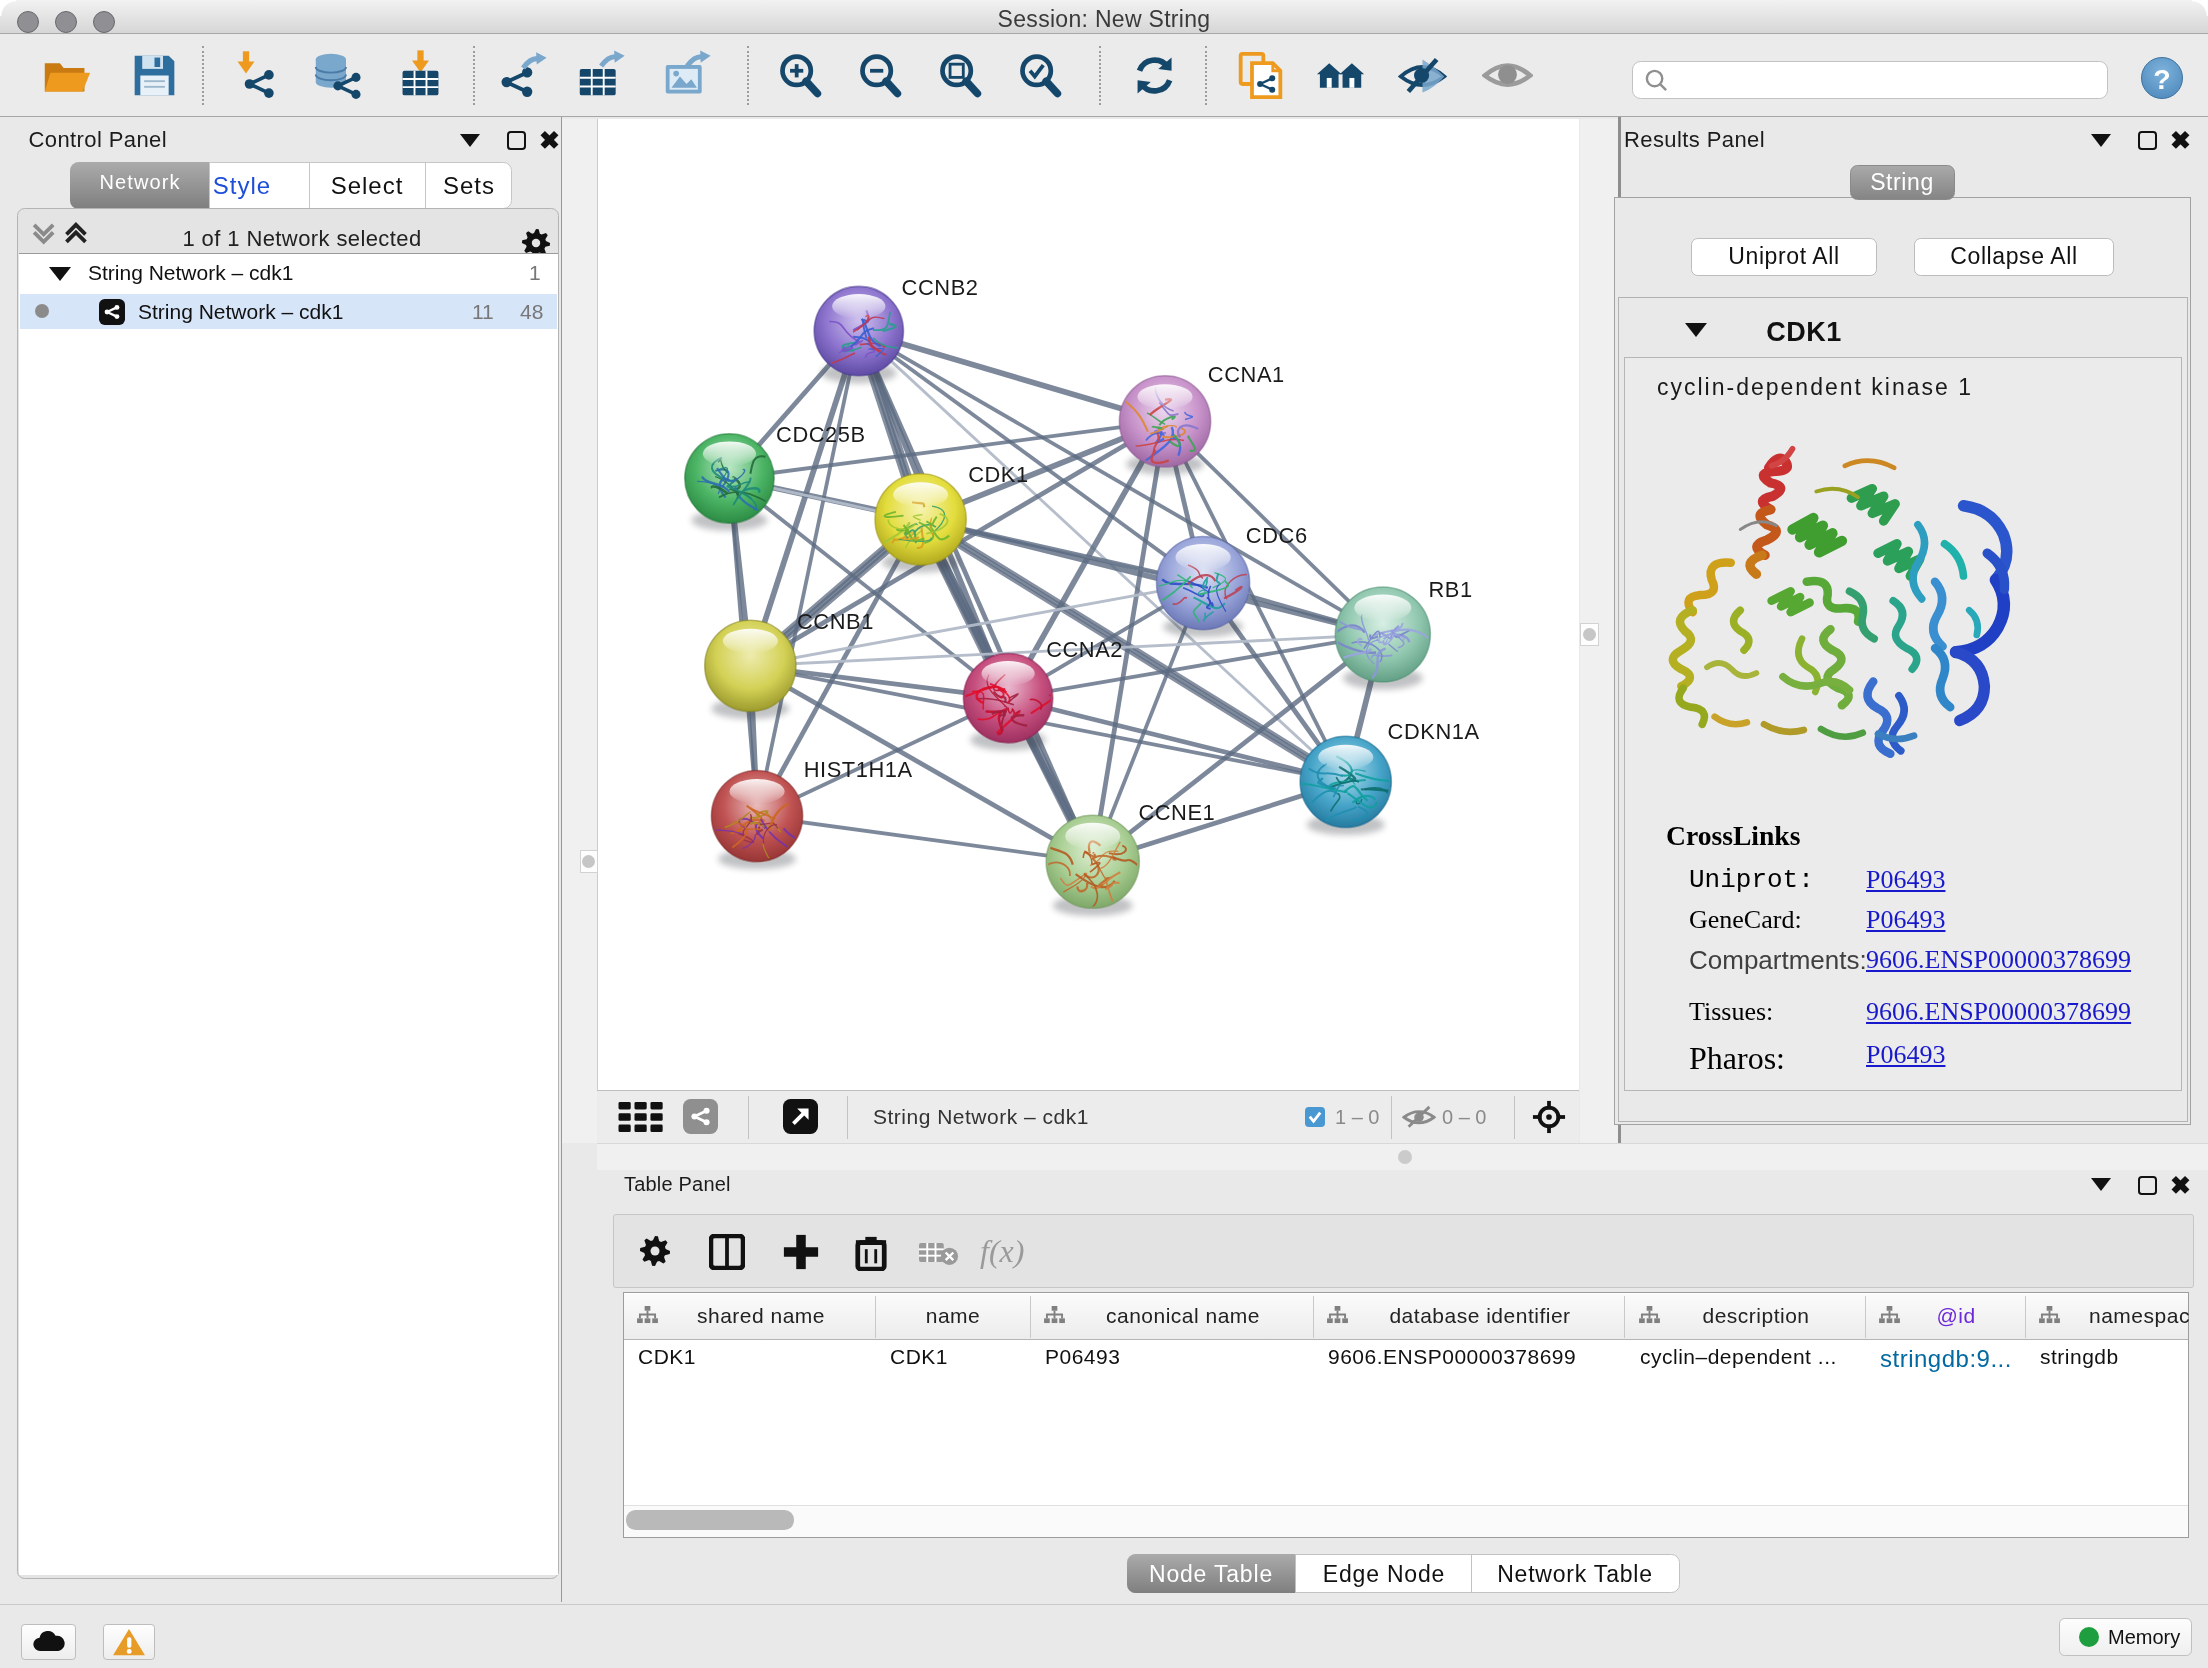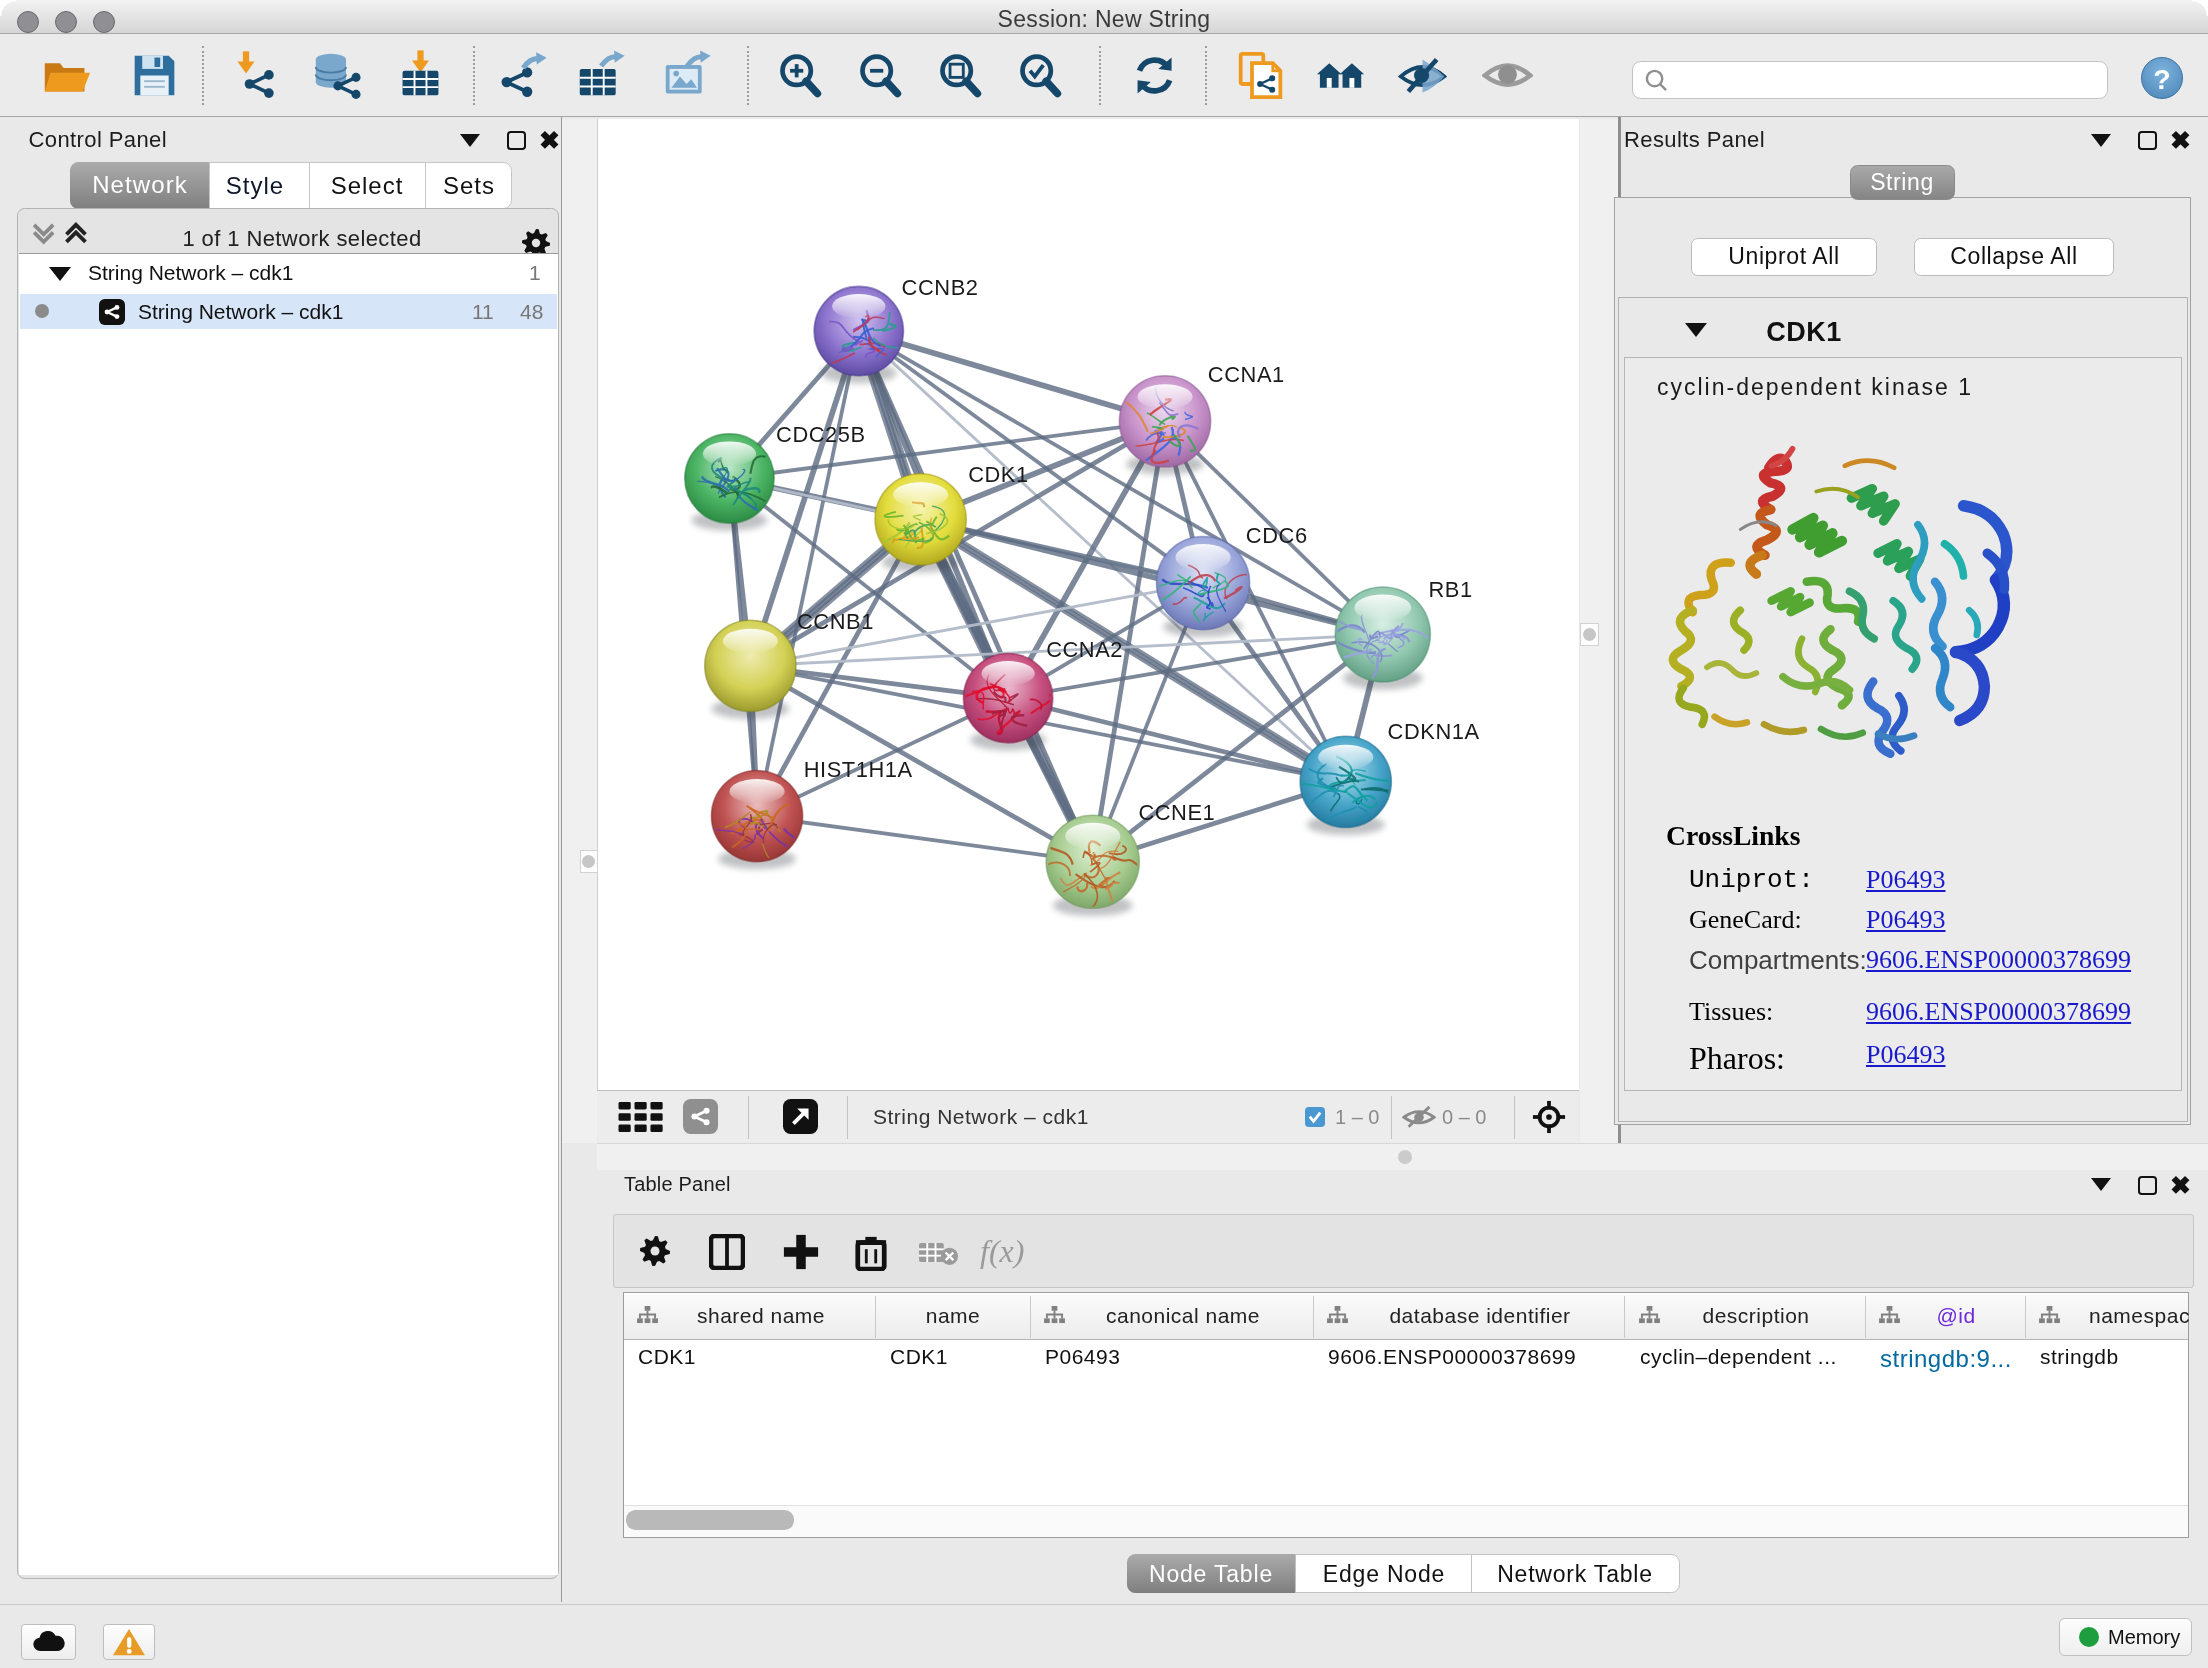--- a/index.html
+++ b/index.html
@@ -150,23 +150,23 @@
   </svg>
 <div class="abs" style="left:2141px;top:57px;width:42px;height:42px;border-radius:50%;background:radial-gradient(circle at 50% 35%,#7fb3dc,#4884b8);border:1px solid #3a72a2"></div>
 <div class="txt" style="left:2162px;top:63px;transform:translateX(-50%);font-size:28.5px;font-weight:bold;color:#fff">?</div>
 <div class="abs" style="left:7.6px;top:117px;width:554px;height:1485px;background:#e9e9e9;border-right:1.9px solid #989898"></div>
 <div class="txt panelhdr" style="left:28.5px;top:127px">Control Panel</div>
 <div class="abs tri-d" style="left:460px;top:134px"></div>
 <div class="sq" style="left:507px;top:131px"></div>
 <div class="xx" style="left:539px;top:131px">✖</div>
 <div class="abs" style="left:70px;top:162px;width:442px;height:47px;background:#fff;border:1px solid #c6c6c6;border-radius:8.6px"></div>
 <div class="abs" style="left:70px;top:162px;width:139px;height:47px;background:linear-gradient(#ababab,#7f7f7f);border-radius:8.6px 0 0 8.6px"></div>
-<div class="txt" style="left:140px;top:171px;transform:translateX(-50%);font-size:24px;letter-spacing:1.1px;color:#fff">Network</div>
+<div class="txt" style="left:140px;top:171px;transform:translateX(-50%);font-size:20px;letter-spacing:1.1px;color:#fff">Network</div>
 <div class="abs" style="left:209px;top:162px;width:0;height:47px;border-left:1px solid #c6c6c6"></div>
-<div class="txt" style="left:255px;top:172px;transform:translateX(-50%);font-size:24px;letter-spacing:1px;color:#0f172a">Style</div>
+<div class="txt" style="left:242px;top:172px;transform:translateX(-50%);font-size:24px;letter-spacing:1px;color:#1d4ed8">Style</div>
 <div class="abs" style="left:309px;top:162px;width:0;height:47px;border-left:1px solid #c6c6c6"></div>
 <div class="txt" style="left:367px;top:172px;transform:translateX(-50%);font-size:24px;letter-spacing:1px;color:#111">Select</div>
 <div class="abs" style="left:425px;top:162px;width:0;height:47px;border-left:1px solid #c6c6c6"></div>
 <div class="txt" style="left:469px;top:172px;transform:translateX(-50%);font-size:24px;letter-spacing:1px;color:#111">Sets</div>
 <div class="abs" style="left:17px;top:208px;width:542px;height:1371px;background:#e4e4e4;border:1px solid #b4b4b4;border-radius:7.6px"></div>
 <svg class="abs" style="left:32px;top:221px" width="67" height="28.5" viewBox="0 0 70 30">
     <path d="M2 4 L12 14 L22 4" fill="none" stroke="#8a8a8a" stroke-width="4"></path>
     <path d="M2 12 L12 22 L22 12" fill="none" stroke="#8a8a8a" stroke-width="4"></path>
     <path d="M36 14 L46 4 L56 14" fill="none" stroke="#222" stroke-width="4"></path>
     <path d="M36 22 L46 12 L56 22" fill="none" stroke="#222" stroke-width="4"></path>

